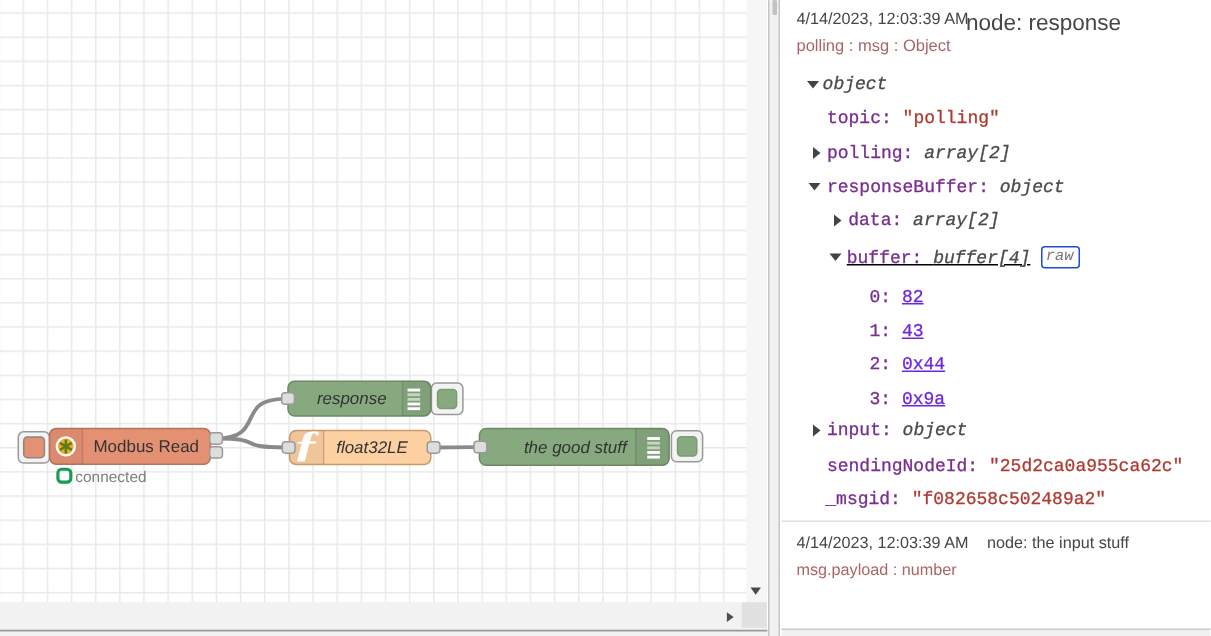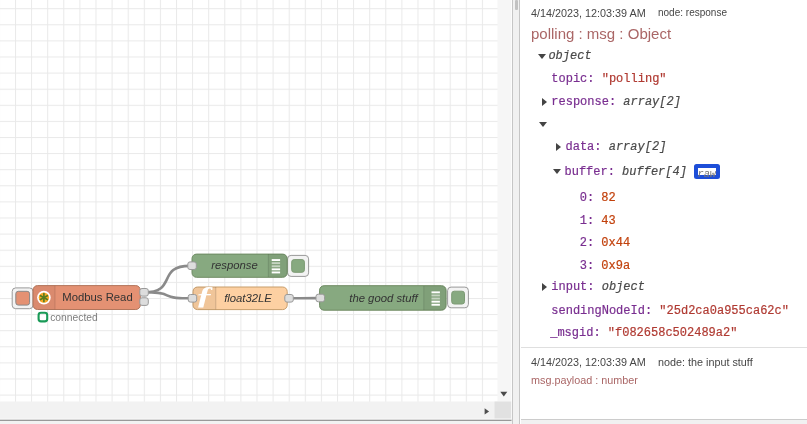--- a/index.html
+++ b/index.html
@@ -3,21 +3,21 @@
 <meta charset="utf-8">
 <style>
   html,body{margin:0;padding:0;width:807px;height:424px;overflow:hidden;background:#fff;
     font-family:"Liberation Sans",sans-serif;}
   #root{position:absolute;left:0;top:0;width:807px;height:424px;}
   .abs{position:absolute;}
   .mono{font-family:"Liberation Mono",monospace;font-size:12px;white-space:pre;-webkit-text-stroke:0.2px currentColor;}
   .row{position:absolute;white-space:pre;}
   .key{color:#792e90;}
   .str{color:#b03a32;}
-  .num{color:#c2410c;}
+  .num{color:#6d28d9;text-decoration:underline;}
   .meta{color:#4a4a4a;font-style:italic;text-align:center;}
   .tri-d{position:absolute;width:0;height:0;border-left:4px solid transparent;border-right:4px solid transparent;border-top:5px solid #444;}
   .tri-r{position:absolute;width:0;height:0;border-top:4px solid transparent;border-bottom:4px solid transparent;border-left:5px solid #444;}
 </style>
 </head>
 <body>
 <div id="root">
 
 <svg class="abs" style="left:0;top:0" width="512" height="424" viewBox="0 0 512 424">
   <defs>
@@ -124,39 +124,40 @@
   <rect x="0" y="418.6" width="512" height="5.4" fill="#f2f2f2"></rect>
   <line x1="0" y1="420.4" x2="511.5" y2="420.4" stroke="#999" stroke-width="1.3"></line>
 </svg>
 
 <div class="abs" style="left:511.6px;top:0;width:8.8px;height:424px;background:#f1f1f1;border-left:1px solid #c6c6c6;border-right:1px solid #c6c6c6;box-sizing:border-box;"></div>
 <div class="abs" style="left:514.6px;top:0;width:3.4px;height:9.5px;background:#c2c2c2;border-radius:1px;"></div>
 
 <div class="abs" style="left:521px;top:0;width:286px;height:296px;background:#fff;">
 
   <div class="row" style="left:10px;top:7.4px;font-size:10.8px;color:#464646;">4/14/2023, 12:03:39 AM</div>
-  <div class="row" style="left:137px;top:7.4px;font-size:10px;color:#464646;">node: response</div>
-  <div class="row" style="left:10px;top:25px;font-size:15px;color:#a66;">polling : msg : Object</div>
+  <div class="row" style="left:123px;top:7.4px;font-size:15px;color:#464646;">node: response</div>
+  <div class="row" style="left:10px;top:25px;font-size:11px;color:#a66;">polling : msg : Object</div>
 
   <div class="tri-d" style="left:17px;top:54.1px;"></div>
   <div class="row mono meta" style="left:27.4px;top:49.3px;">object</div>
 
   <div class="row mono" style="left:30.3px;top:72.4px;"><span class="key">topic: </span><span class="str">"polling"</span></div>
 
   <div class="tri-r" style="left:20.5px;top:98.1px;"></div>
-  <div class="row mono" style="left:30.3px;top:94.8px;"><span class="key">response: </span><span class="meta">array[2]</span></div>
+  <div class="row mono" style="left:30.3px;top:94.8px;"><span class="key">polling: </span><span class="meta">array[2]</span></div>
 
   <div class="tri-d" style="left:18px;top:122.1px;"></div>
+  <div class="row mono" style="left:30.3px;top:117.6px;"><span class="key">responseBuffer: </span><span class="meta">object</span></div>
 
   <div class="tri-r" style="left:34.7px;top:143.1px;"></div>
   <div class="row mono" style="left:44.5px;top:139.6px;"><span class="key">data: </span><span class="meta">array[2]</span></div>
 
   <div class="tri-d" style="left:32.2px;top:169.2px;"></div>
-  <div class="row mono" style="left:43.5px;top:164.6px;"><span class="key">buffer: </span><span class="meta">buffer[4]</span></div>
-  <div class="abs" style="left:172.5px;top:164.4px;width:26px;height:15px;border:4px solid #1d4ed8;border-radius:2.5px;box-sizing:border-box;text-align:center;font-family:'Liberation Mono',monospace;font-style:italic;font-size:10.3px;color:#777;line-height:13.5px;">raw</div>
+  <div class="row mono" style="left:43.5px;top:164.6px;text-decoration:underline;"><span class="key">buffer: </span><span class="meta">buffer[4]</span></div>
+  <div class="abs" style="left:172.5px;top:164.4px;width:26px;height:15px;border:1px solid #1d4ed8;border-radius:2.5px;box-sizing:border-box;text-align:center;font-family:'Liberation Mono',monospace;font-style:italic;font-size:10.3px;color:#777;line-height:13.5px;">raw</div>
 
   <div class="row mono" style="left:58.7px;top:190.8px;"><span class="key">0: </span><span class="num">82</span></div>
   <div class="row mono" style="left:58.7px;top:213.5px;"><span class="key">1: </span><span class="num">43</span></div>
   <div class="row mono" style="left:58.7px;top:236.3px;"><span class="key">2: </span><span class="num">0x44</span></div>
   <div class="row mono" style="left:58.7px;top:259.1px;"><span class="key">3: </span><span class="num">0x9a</span></div>
 
   <div class="tri-r" style="left:20.5px;top:283.4px;"></div>
   <div class="row mono" style="left:30.3px;top:280.1px;"><span class="key">input: </span><span class="meta">object</span></div>
 
   <div class="row mono" style="left:30.3px;top:304.2px;"><span class="key">sendingNodeId: </span><span class="str">"25d2ca0a955ca62c"</span></div>

